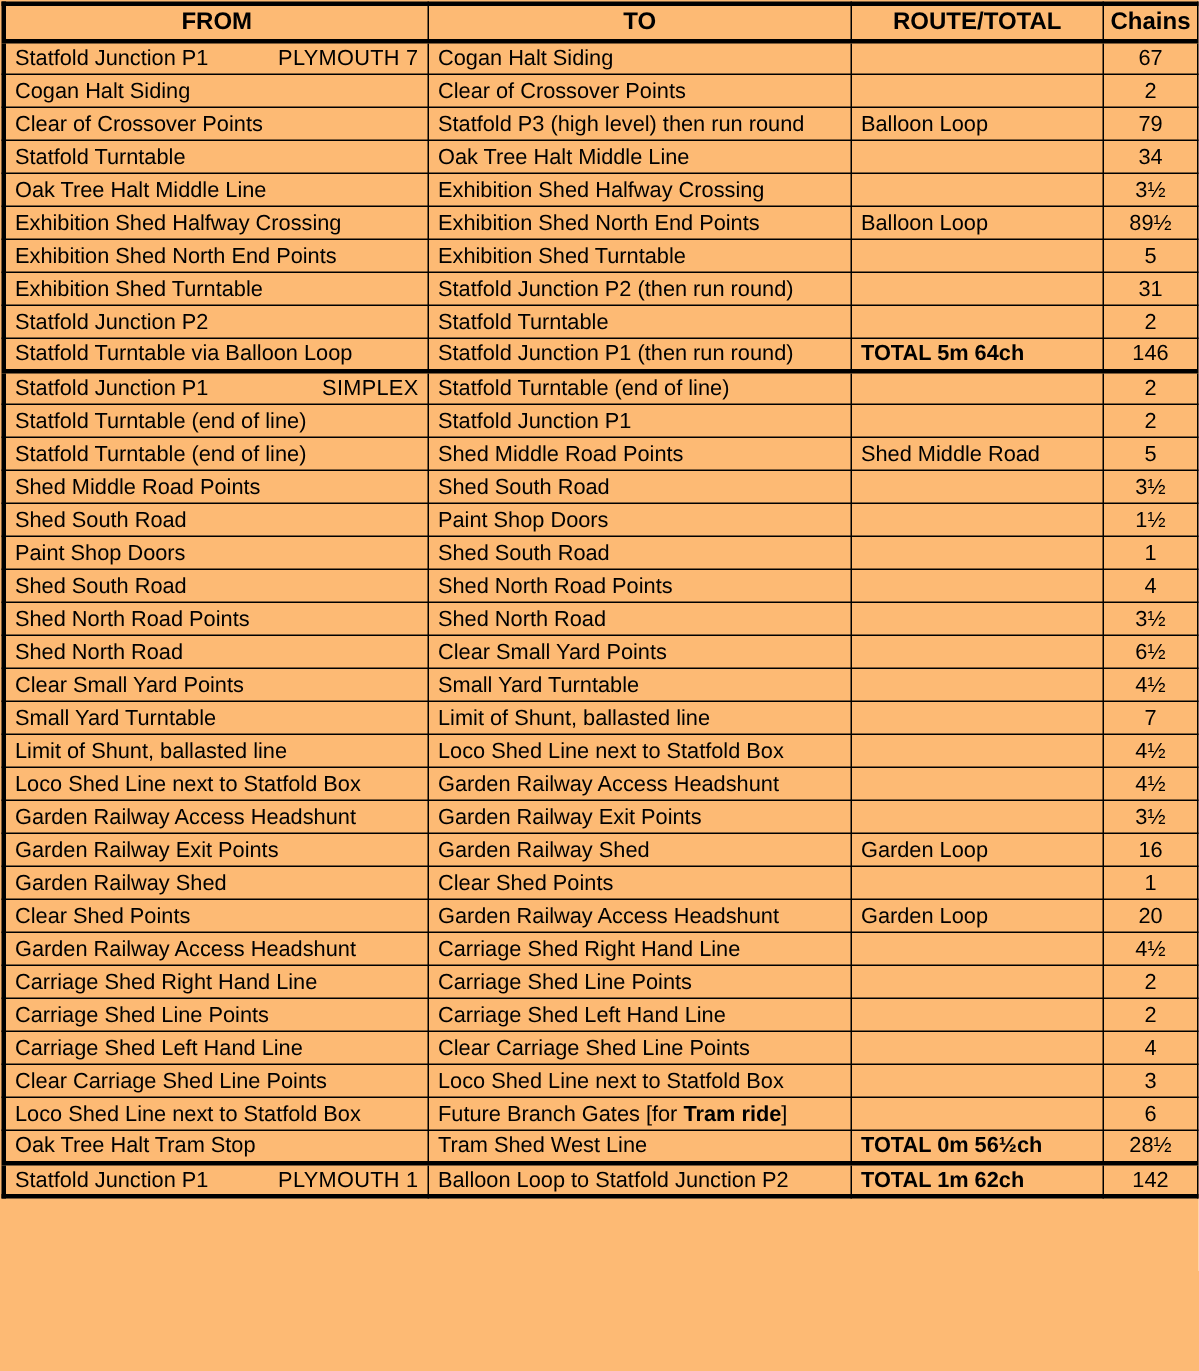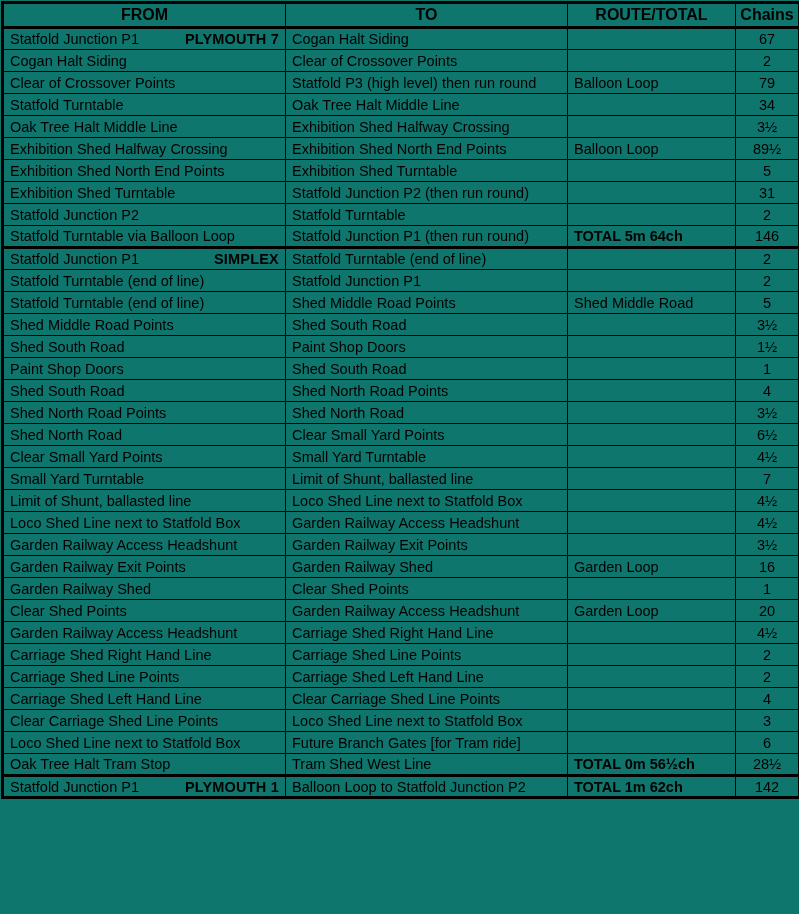--- a/index.html
+++ b/index.html
@@ -7,21 +7,21 @@
     padding: 0;
     background: #ffffff;
     font-family: "Liberation Sans", sans-serif;
     color: #000000;
   }
   .page {
     width: 799px;
     height: 914px;
     box-sizing: border-box;
     padding: 1px;
-    background: #0f766e;
+    background: #fdba74;
   }
   table.dist-table {
     border-collapse: collapse;
     table-layout: fixed;
     width: 797px;
     border: 3px solid #000000;
   }
   table.dist-table th,
   table.dist-table td {
     border: 1px solid #000000;
@@ -46,24 +46,24 @@
   tr.section-start td {
     border-top: 3px solid #000000;
   }
   td.c-from .from-wrap {
     display: flex;
     justify-content: space-between;
     align-items: center;
     width: 100%;
   }
   .tag {
-    font-weight: bold;
+    font-weight: normal;
     letter-spacing: 0.2px;
   }
-  .bld { font-weight: normal; }
+  .bld { font-weight: bold; }
   .route-total { font-weight: bold; }
   td.c-chains {
     text-align: center;
     padding-right: 8px;
     font-size: 15px;
   }
 </style>
 </head>
 <body>
 

